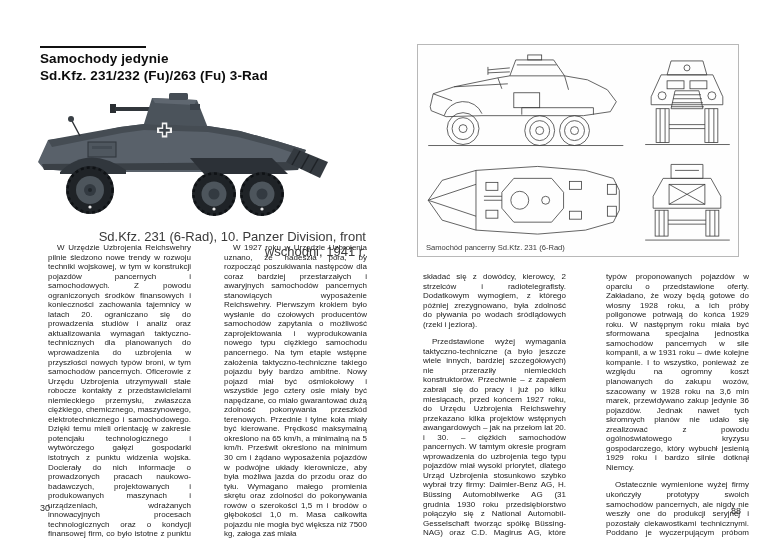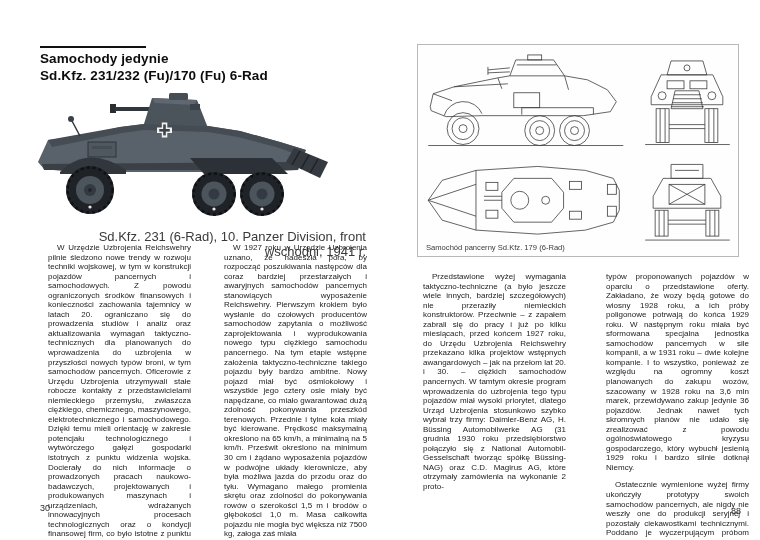--- a/index.html
+++ b/index.html
@@ -35,21 +35,21 @@
   svg{display:block;}
 </style>
 </head>
 <body>
 
 <div id="spread">
 
   <div class="title-rule"></div>
   <div class="book-title">
     <div>Samochody jedynie</div>
-    <div>Sd.Kfz. 231/232 (Fu)/170 (Fu) 6-Rad</div>
+    <div>Sd.Kfz. 231/232 (Fu)/263 (Fu) 3-Rad</div>
   </div>
 
   <div class="photo-wrap">
     <svg viewBox="0 0 322 128" width="322" height="128">
 
       <rect x="78" y="14" width="6" height="9" fill="#2b2f33"></rect>
       <rect x="83" y="17" width="38" height="4" fill="#32373c"></rect>
 
       <polygon points="111,37 120,8 165,10 176,38" fill="#4b535b"></polygon>
       <polygon points="120,8 165,10 162,15 123,13" fill="#5f6770"></polygon>
@@ -192,24 +192,25 @@
         <rect x="238" y="166" width="13" height="26"></rect>
         <line x1="242" y1="166" x2="242" y2="192"></line>
           <line x1="247" y1="166" x2="247" y2="192"></line>
         <rect x="289" y="166" width="13" height="26"></rect>
         <line x1="293" y1="166" x2="293" y2="192"></line>
           <line x1="298" y1="166" x2="298" y2="192"></line>
         <line x1="251" y1="176" x2="289" y2="176"></line>
           <line x1="251" y1="180" x2="289" y2="180"></line>
       </g>
     </svg>
-    <div class="figure-caption">Samochód pancerny Sd.Kfz. 179 (6-Rad)</div>
+    <div class="figure-caption">Samochód pancerny Sd.Kfz. 231 (6-Rad)</div>
   </div>
 
   <div class="col" id="r-col1">
+    <p class="cont">składać się z dowódcy, kierowcy, 2 strzelców i radiotelegrafisty. Dodatkowym wymogiem, z którego później zrezygnowano, była zdolność do pływania po wodach śródlądowych (rzeki i jeziora).</p>
     <p>Przedstawione wyżej wymagania taktyczno-techniczne (a było jeszcze wiele innych, bardziej szczegółowych) nie przeraziły niemieckich konstruktorów. Przeciwnie – z zapałem zabrali się do pracy i już po kilku miesiącach, przed końcem 1927 roku, do Urzędu Uzbrojenia Reichswehry przekazano kilka projektów wstępnych awangardowych – jak na przełom lat 20. i 30. – ciężkich samochodów pancernych. W tamtym okresie program wprowadzenia do uzbrojenia tego typu pojazdów miał wysoki priorytet, dlatego Urząd Uzbrojenia stosunkowo szybko wybrał trzy firmy: Daimler-Benz AG, H. Büssing Automobilwerke AG (31 grudnia 1930 roku przedsiębiorstwo połączyło się z National Automobil-Gesselschaft tworząc spółkę Büssing-NAG) oraz C.D. Magirus AG, które otrzymały zamówienia na wykonanie 2 proto-</p>
   </div>
   <div class="col" id="r-col2">
     <p class="cont">typów proponowanych pojazdów w oparciu o przedstawione oferty. Zakładano, że wozy będą gotowe do wiosny 1928 roku, a ich próby poligonowe potrwają do końca 1929 roku. W następnym roku miała być sformowana specjalna jednostka samochodów pancernych w sile kompanii, a w 1931 roku – dwie kolejne kompanie. I to wszystko, ponieważ ze względu na ogromny koszt planowanych do zakupu wozów, szacowany w 1928 roku na 3,6 mln marek, przewidywano zakup jedynie 36 pojazdów. Jednak nawet tych skromnych planów nie udało się zrealizować z powodu ogólnoświatowego kryzysu gospodarczego, który wybuchł jesienią 1929 roku i bardzo silnie dotknął Niemcy.</p>
     <p>Ostatecznie wymienione wyżej firmy ukończyły prototypy swoich samochodów pancernych, ale nigdy nie weszły one do produkcji seryjnej i pozostały ciekawostkami technicznymi. Poddano je wyczerpującym próbom wojskowym na poligonach w Kummersdorfie, Wünsdorfie i Putloss, podczas których potwierdzono ich wyso-</p>
   </div>
   <div class="pagenum" id="pagenum-right">88</div>
 
 </div>
 

